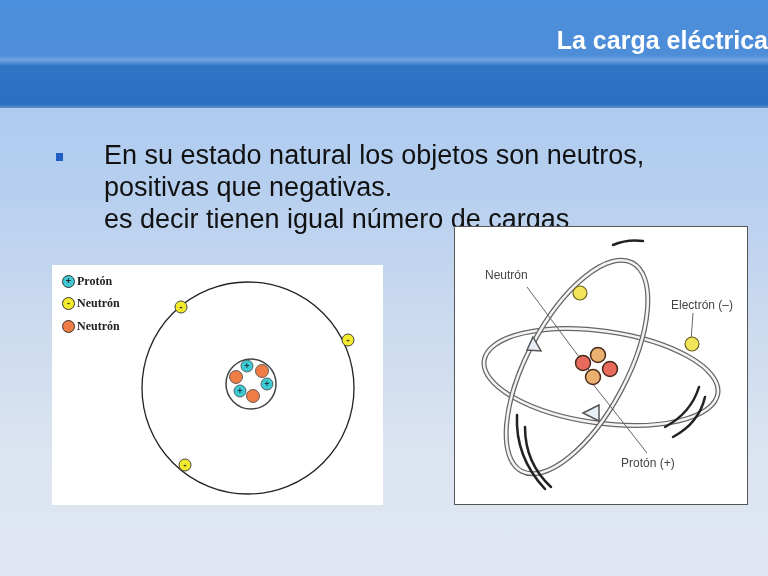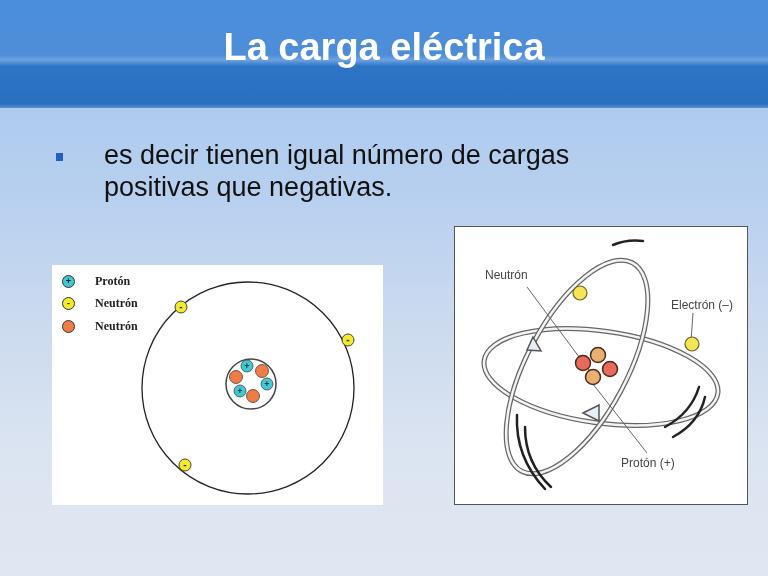--- a/index.html
+++ b/index.html
@@ -6,22 +6,22 @@
     body {
       width: 768px; height: 576px; overflow: hidden; position: relative;
       font-family: "Liberation Sans", sans-serif;
       background: linear-gradient(to bottom, #aecbef 0px, #aecbef 108px, #b8d0ef 200px, #cbdaef 320px, #dbe4f1 450px, #e0e7f2 576px);
     }
     .title-bar {
       position: absolute; left: 0; top: 0; width: 768px; height: 108px;
       background: linear-gradient(to bottom, #4a8fdc 0px, #4e8dd8 55px, #6ea3e0 60px, #2e75c6 66px, #2a6ec0 104px, #5f92cf 108px);
     }
     .title {
-      position: absolute; left: 0; width: 768px; top: 26px; text-align: center;
-      color: #ffffff; font-weight: bold; font-size: 38px; letter-spacing: 0px;
+      position: absolute; left: 0; width: 768px; top: 26px; text-align: right;
+      color: #ffffff; font-weight: bold; font-size: 25px; letter-spacing: 0px;
     }
     .bullet {
       position: absolute; left: 56px; top: 153px; width: 7px; height: 8px; background: #1f5fc7;
     }
     .body-text {
       position: absolute; left: 104px; top: 139px; width: 640px;
       font-size: 27px; line-height: 32px; color: #111111;
     }
     .fig-left {
       position: absolute; left: 52px; top: 265px; width: 331px; height: 240px; background: #ffffff;
@@ -30,36 +30,37 @@
       position: absolute; left: 454px; top: 226px; width: 292px; height: 277px; background: #ffffff;
       border: 1px solid #555;
     }
     .legend-item { position: absolute; left: 10px; display: flex; align-items: center; }
     .legend-dot {
       width: 11px; height: 11px; border-radius: 50%; border: 1.5px solid #333;
       display: flex; align-items: center; justify-content: center; font-size: 9px; font-weight: bold; line-height: 1;
       color: #222;
     }
     .legend-label {
-      margin-left: 20px; font-family: "Liberation Serif", serif; font-weight: bold; font-size: 12px; color: #222;
+      margin-left: 2px; font-family: "Liberation Serif", serif; font-weight: bold; font-size: 12px; color: #222;
     }
     .svg-layer { position: absolute; left: 0; top: 0; }
     .svg-label { font-family: "Liberation Sans", sans-serif; font-size: 12px; fill: #444; }
   </style>
 </head>
 <body>
 
 <div class="title-bar">
   <div class="title">La carga eléctrica</div>
 </div>
 
 <div class="bullet"></div>
 <div class="body-text">
+  <div>En su estado natural los objetos son neutros,</div>
+  <div>positivas que negativas.</div>
   <div>es decir tienen igual número de cargas</div>
-  <div>positivas que negativas.</div>
 </div>
 
 <div class="fig-left">
   <div class="legend-item" style="top:9px;">
     <div class="legend-dot" style="background:#3fc9d4;">+</div>
     <span class="legend-label">Protón</span>
   </div>
   <div class="legend-item" style="top:31px;">
     <div class="legend-dot" style="background:#f2ea2a;">-</div>
     <span class="legend-label">Neutrón</span>

